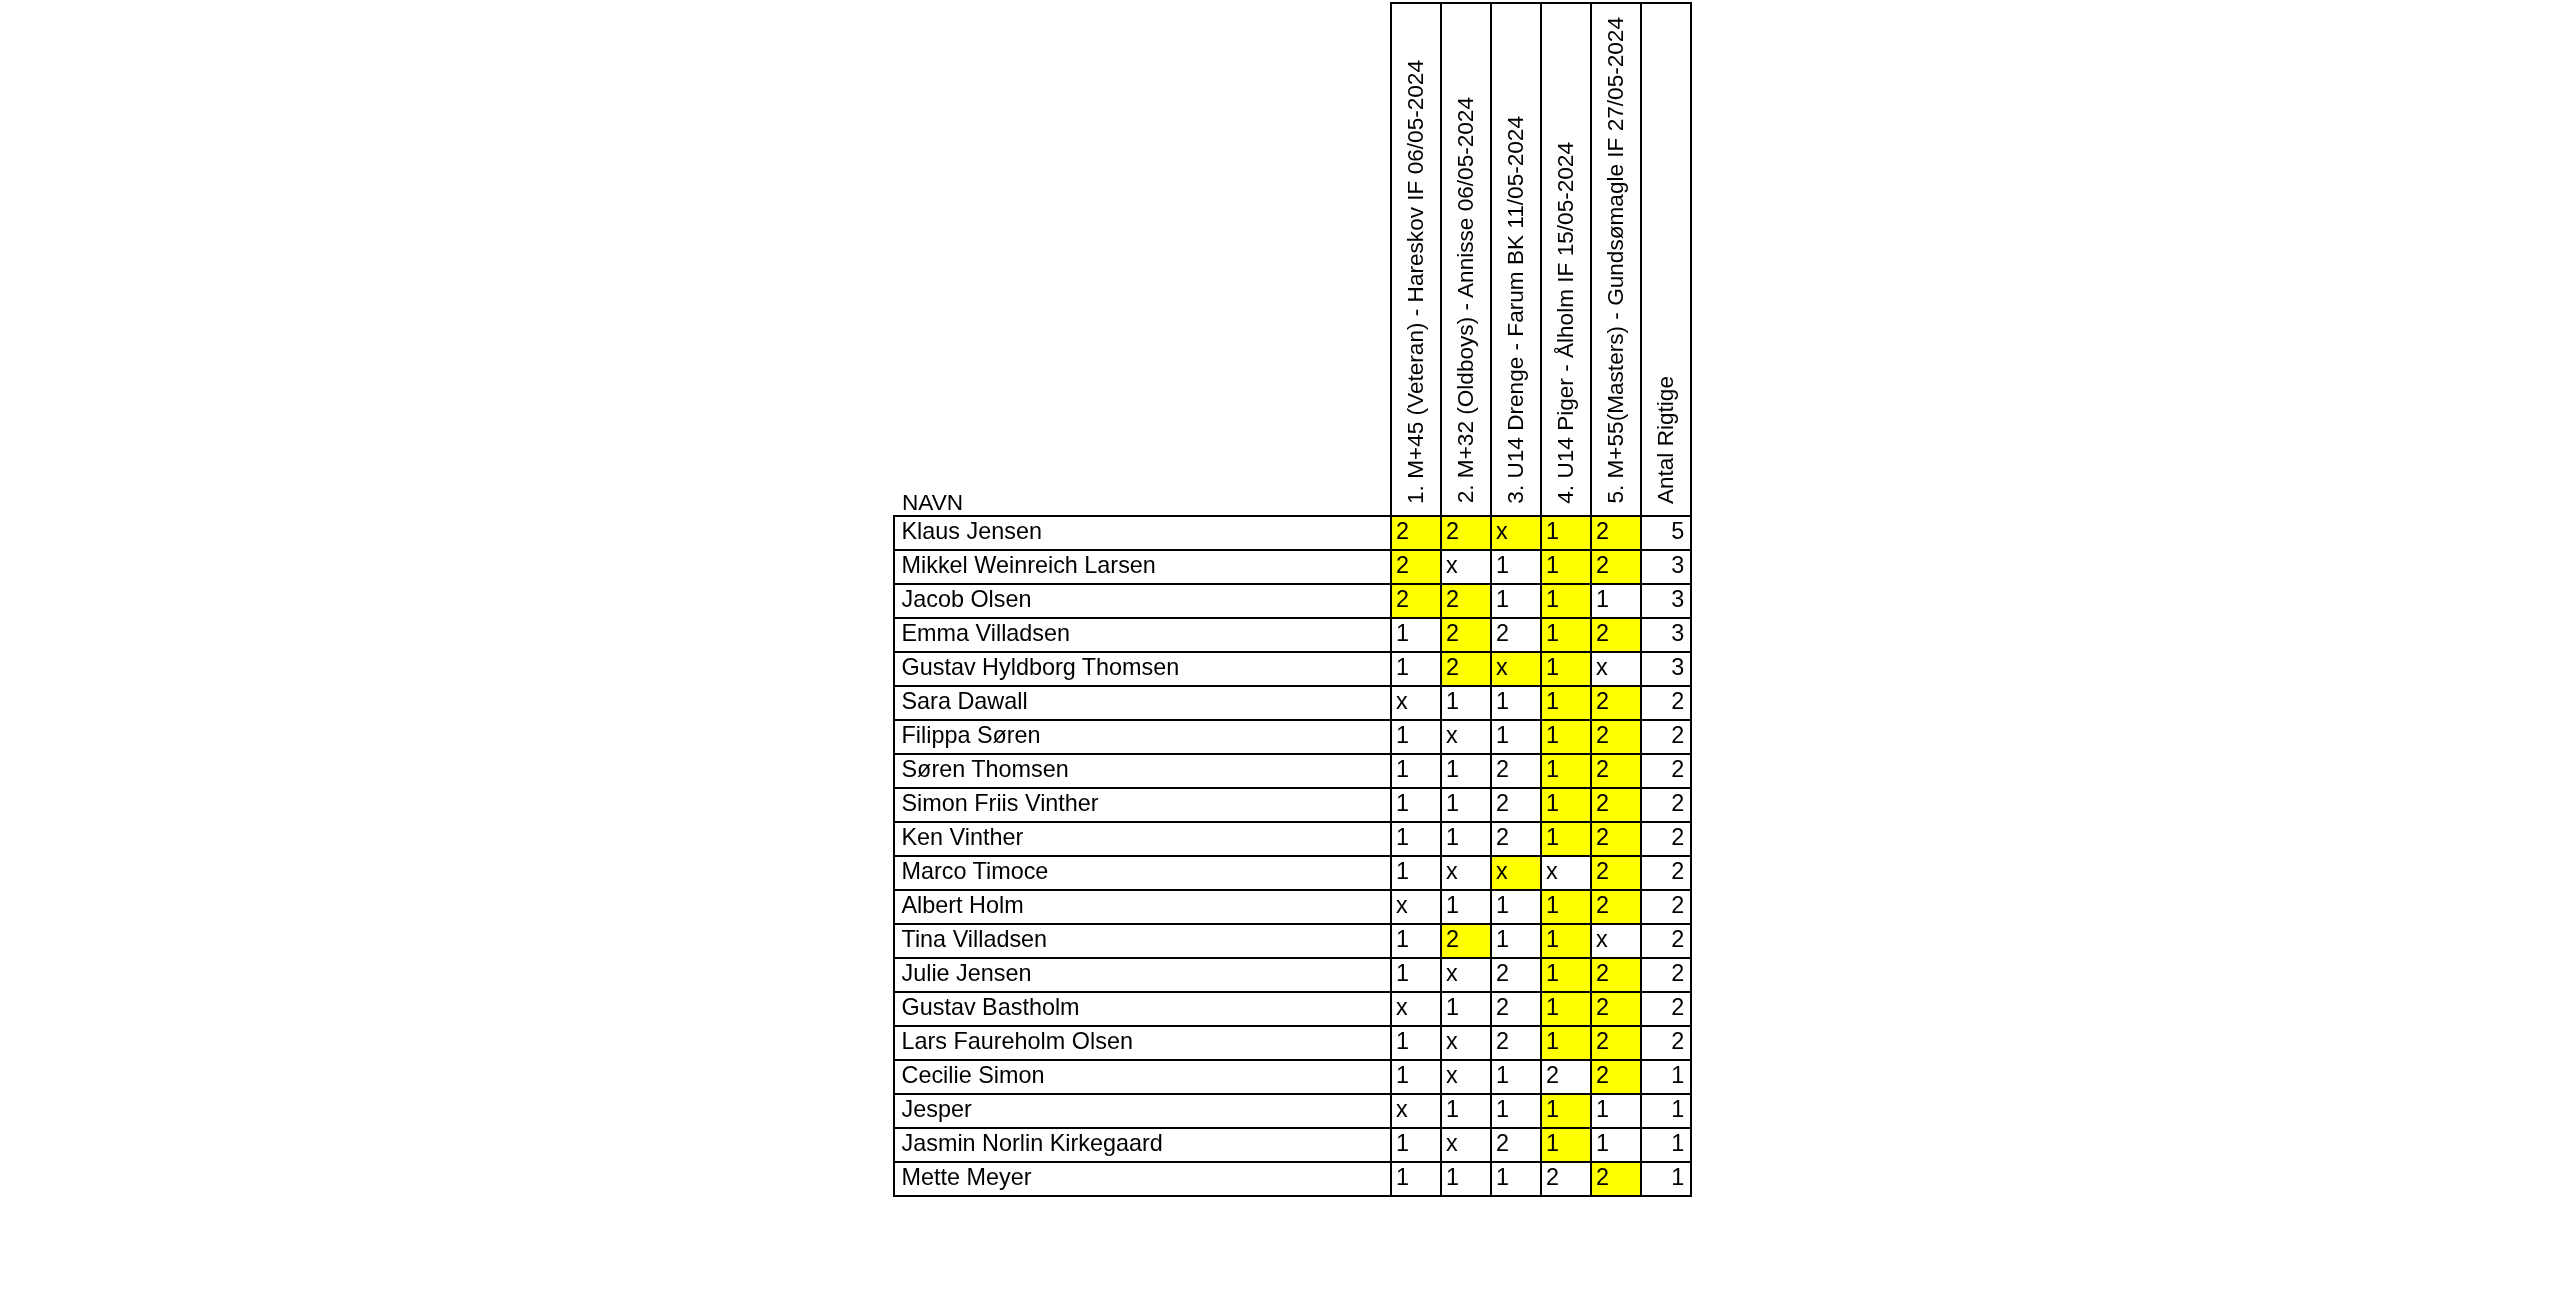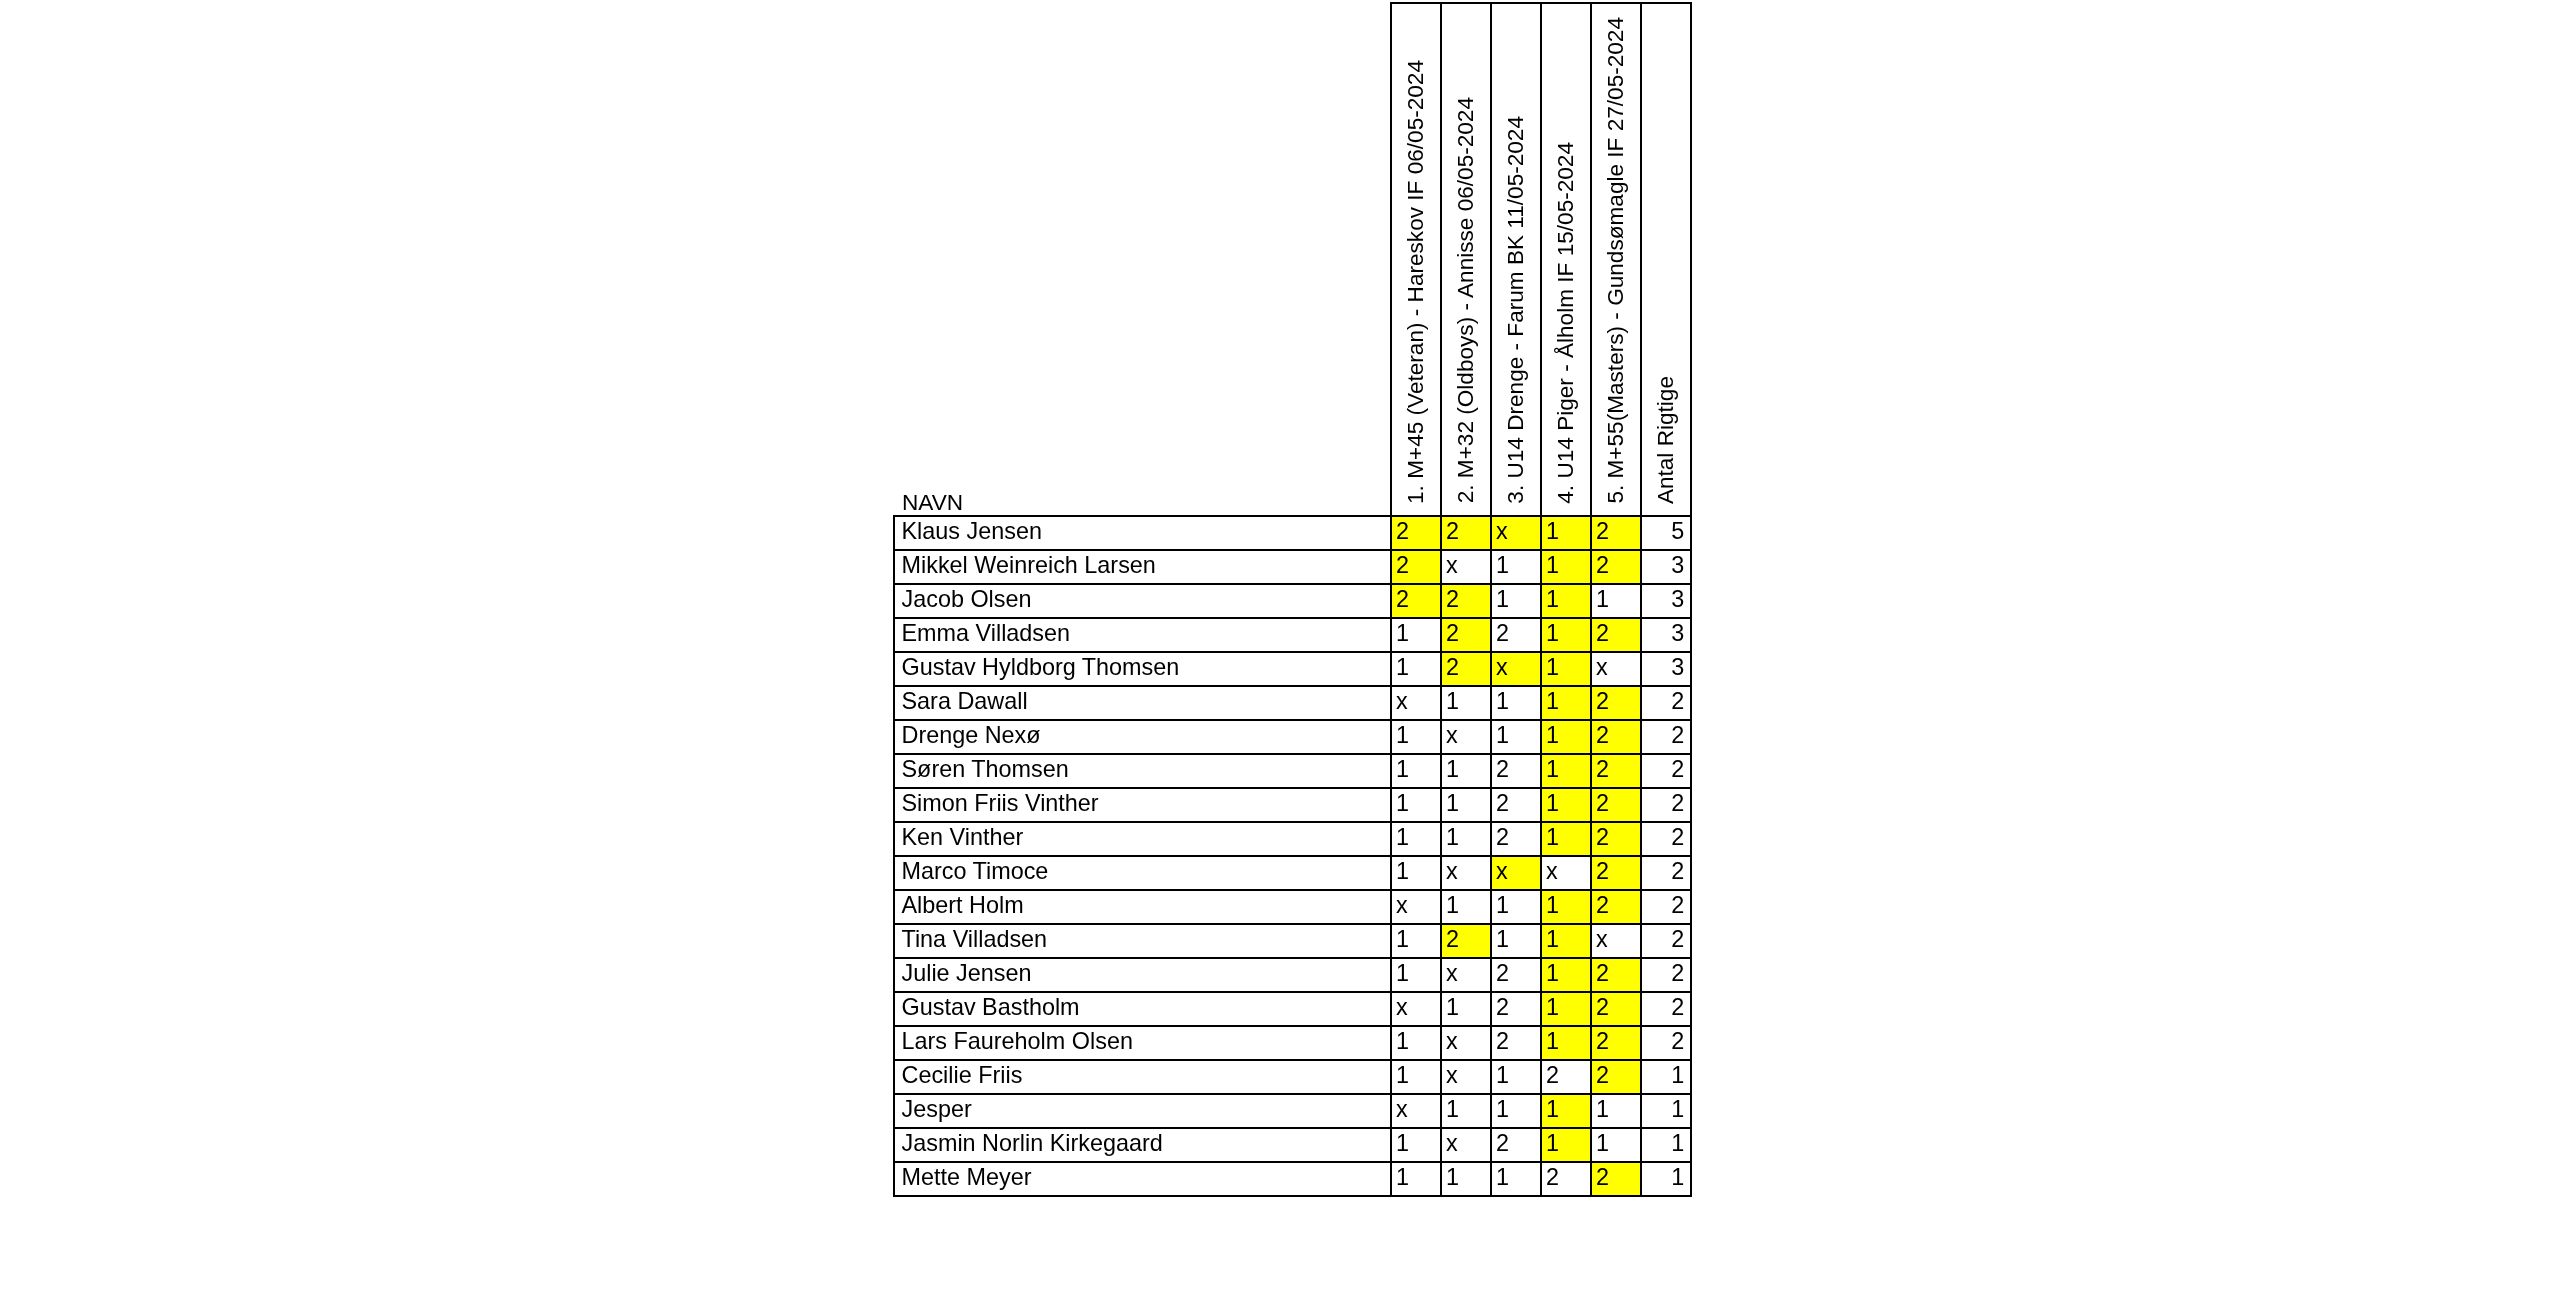--- a/index.html
+++ b/index.html
@@ -184,21 +184,21 @@
     <td class="val"><span>1</span></td>
     <td class="val"><span>1</span></td>
     <td class="val hl"><span>1</span></td>
     <td class="val hl"><span>2</span></td>
     <td class="total">
       <span>2</span>
     </td>
   </tr>
           <tr class="data-row">
     <td class="name">
-      <span>Drenge Nexø</span>
+      <span>Filippa Søren</span>
     </td>
     <td class="val"><span>1</span></td>
     <td class="val"><span>x</span></td>
     <td class="val"><span>1</span></td>
     <td class="val hl"><span>1</span></td>
     <td class="val hl"><span>2</span></td>
     <td class="total">
       <span>2</span>
     </td>
   </tr>
@@ -314,21 +314,21 @@
     <td class="val"><span>x</span></td>
     <td class="val"><span>2</span></td>
     <td class="val hl"><span>1</span></td>
     <td class="val hl"><span>2</span></td>
     <td class="total">
       <span>2</span>
     </td>
   </tr>
           <tr class="data-row">
     <td class="name">
-      <span>Cecilie Friis</span>
+      <span>Cecilie Simon</span>
     </td>
     <td class="val"><span>1</span></td>
     <td class="val"><span>x</span></td>
     <td class="val"><span>1</span></td>
     <td class="val"><span>2</span></td>
     <td class="val hl"><span>2</span></td>
     <td class="total">
       <span>1</span>
     </td>
   </tr>

